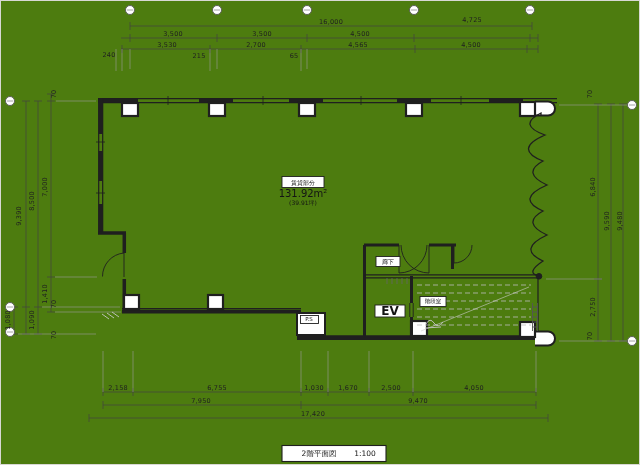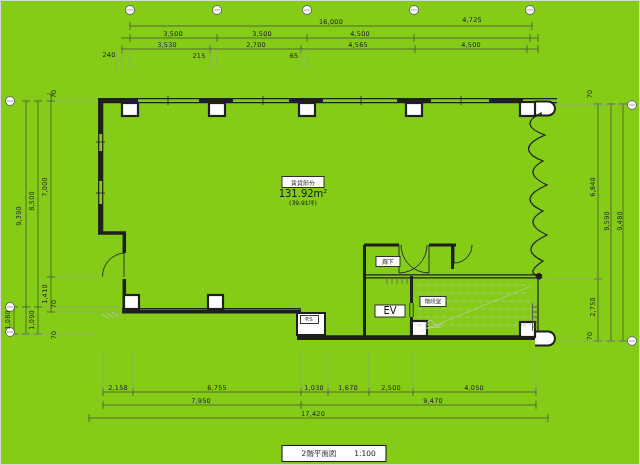--- a/index.html
+++ b/index.html
@@ -1,30 +1,30 @@
 <!DOCTYPE html>
 <html><head>
 <meta charset="utf-8">
 <style>
   html,body{margin:0;padding:0;background:#e8e8e6;}
   #sheet{
     position:relative;width:640px;height:465px;overflow:hidden;
-    background:#84cc16;border:1px solid #d8d8d4;box-sizing:border-box;
+    background:#4d7c0f;border:1px solid #d8d8d4;box-sizing:border-box;
     font-family:"DejaVu Sans",sans-serif;color:#1c1c1c;
   }
   #planlines{position:absolute;left:0;top:0;}
   .hdim{position:absolute;font-size:6.5px;line-height:8px;white-space:nowrap;
         transform:translateX(-50%);letter-spacing:.2px;color:#202020;}
   .vdim{position:absolute;font-size:6.5px;line-height:8px;white-space:nowrap;
         transform:translate(-50%,-50%) rotate(-90deg);letter-spacing:.2px;color:#202020;}
   .lbl{position:absolute;white-space:nowrap;transform:translate(-50%,-50%);color:#141414;}
   .f6{font-size:6px;line-height:7px;}
   .f55{font-size:5.5px;line-height:6px;}
   .f65{font-size:10px;line-height:7px;}
-  .f7{font-size:10px;line-height:8px;}
+  .f7{font-size:12px;line-height:8px;font-weight:bold;}
   .f75{font-size:7.5px;line-height:9px;}
 </style>
 </head>
 <body>
 
 <div id="sheet">
 
   <svg id="planlines" width="640" height="465" viewBox="0 0 640 465">
 
     <g stroke="#444" stroke-width="0.7" fill="none">
@@ -297,21 +297,21 @@
   <span class="hdim" style="left:198px;top:51px">215</span>
   <span class="hdim" style="left:293px;top:51px">65</span>
 
   <span class="hdim" style="left:117px;top:383px">2,158</span>
   <span class="hdim" style="left:216px;top:383px">6,755</span>
   <span class="hdim" style="left:313px;top:383px">1,030</span>
   <span class="hdim" style="left:347px;top:383px">1,670</span>
   <span class="hdim" style="left:390px;top:383px">2,500</span>
   <span class="hdim" style="left:473px;top:383px">4,050</span>
   <span class="hdim" style="left:200px;top:396px">7,950</span>
-  <span class="hdim" style="left:432px;top:396px">9,470</span>
+  <span class="hdim" style="left:417px;top:396px">9,470</span>
   <span class="hdim" style="left:312px;top:409px">17,420</span>
 
   <span class="vdim" style="left:53px;top:93px">70</span>
   <span class="vdim" style="left:18px;top:215px">9,390</span>
   <span class="vdim" style="left:31px;top:200px">8,500</span>
   <span class="vdim" style="left:44px;top:186px">7,000</span>
   <span class="vdim" style="left:44px;top:293px">1,410</span>
   <span class="vdim" style="left:53px;top:303px">70</span>
   <span class="vdim" style="left:7px;top:319px">1,080</span>
   <span class="vdim" style="left:31px;top:319px">1,090</span>

